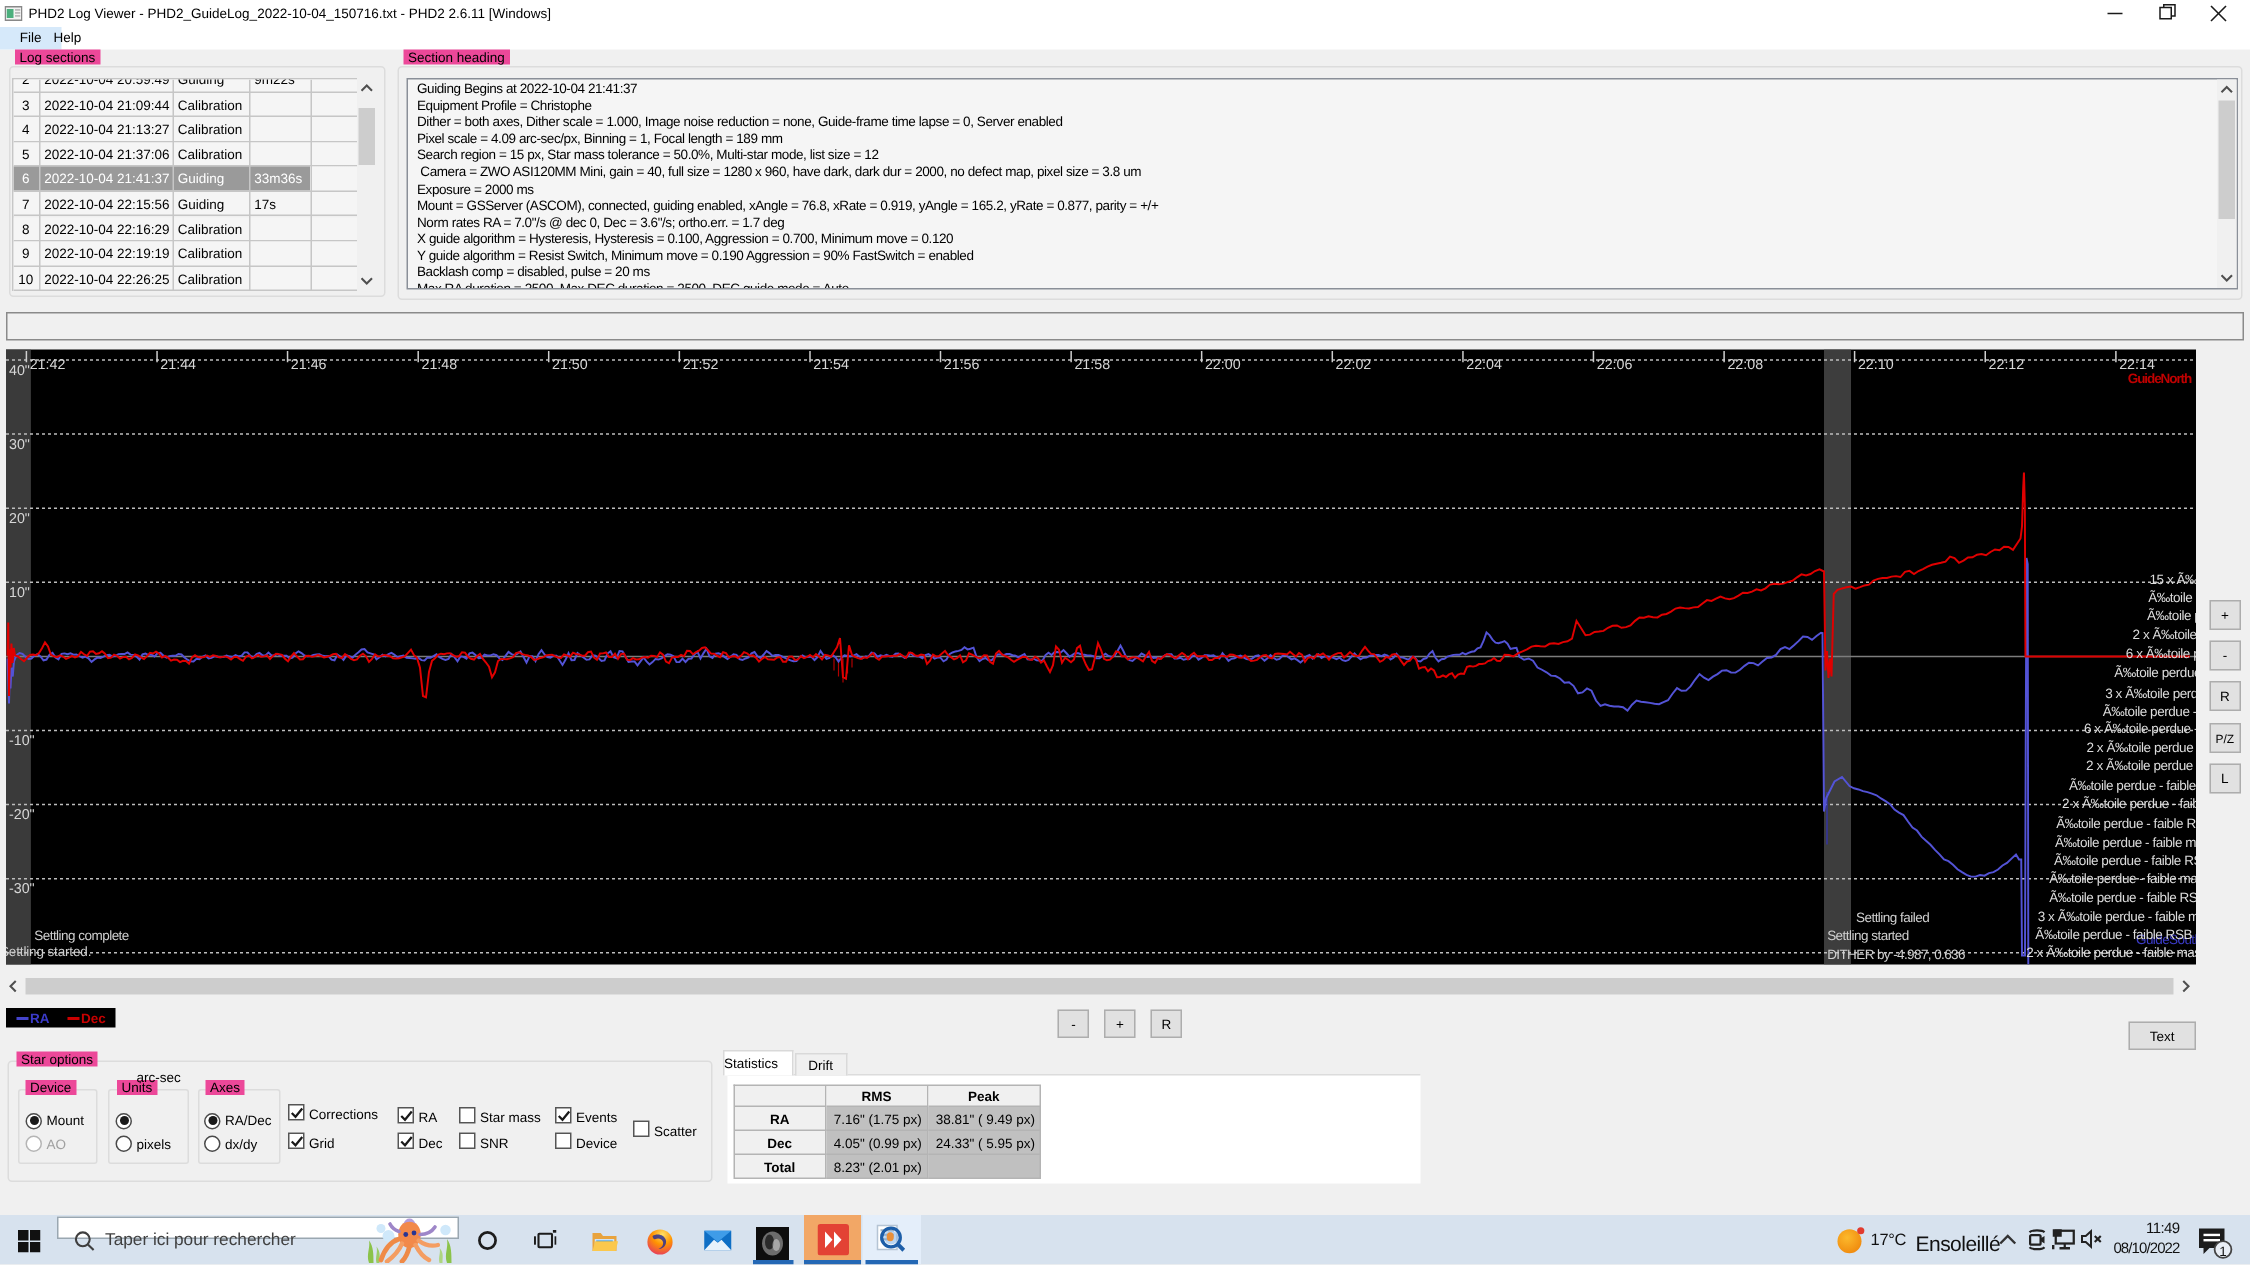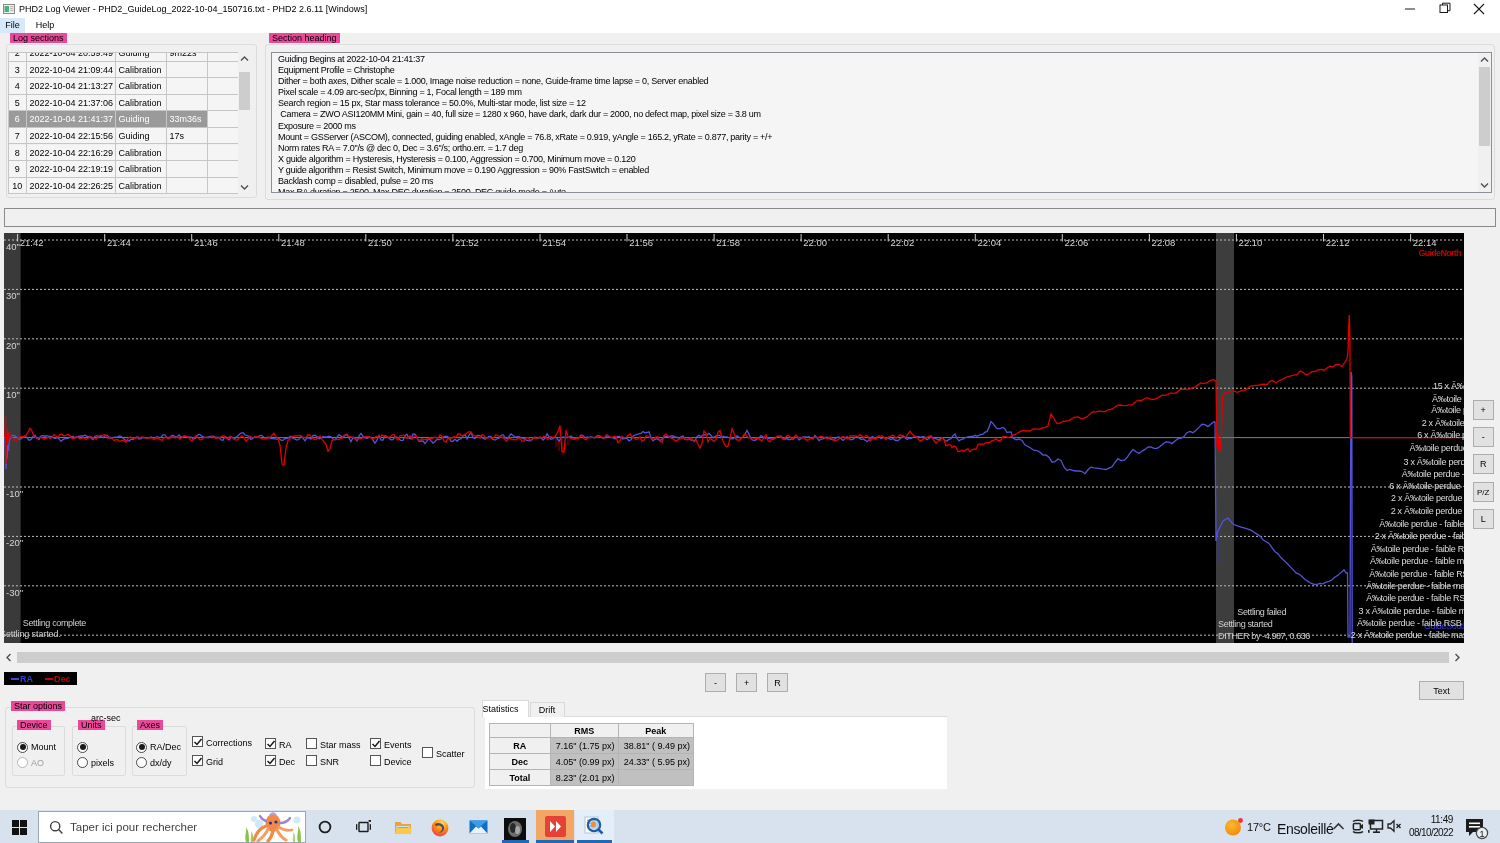--- a/index.html
+++ b/index.html
@@ -27,21 +27,21 @@
   <div class="abs" style="left:19px;top:0;height:18px;line-height:18px;font-size:9px">PHD2 Log Viewer - PHD2_GuideLog_2022-10-04_150716.txt - PHD2 2.6.11 [Windows]</div>
   <svg class="abs" style="left:1398px;top:0" width="102" height="18" viewBox="0 0 102 18">
     <line x1="7" y1="9" x2="17" y2="9" stroke="#1a1a1a" stroke-width="1"></line>
     <rect x="42" y="5" width="7.5" height="7.5" fill="none" stroke="#1a1a1a"></rect>
     <path d="M44.5 5 v-1.8 h7.5 v7.5 h-2" fill="none" stroke="#1a1a1a"></path>
     <line x1="76" y1="4" x2="86" y2="14" stroke="#1a1a1a" stroke-width="1.1"></line>
     <line x1="86" y1="4" x2="76" y2="14" stroke="#1a1a1a" stroke-width="1.1"></line>
   </svg>
 </div>
 <div class="abs" style="left:0;top:18px;width:1500px;height:15px;background:#fff">
-  <div class="abs" style="left:0;top:0;width:25px;height:15px;background:#d6e9fa;text-align:center;line-height:15px;font-size:9px">File</div>
+  <div class="abs" style="left:0;top:0;width:41px;height:15px;background:#d6e9fa;text-align:center;line-height:15px;font-size:9px">File</div>
   <div class="abs" style="left:30px;top:0;width:30px;height:15px;text-align:center;line-height:15px;font-size:9px">Help</div>
 </div>
 
 <div class="gbox" style="left:6px;top:44px;width:251px;height:154px"></div>
 <div class="glab" style="left:10px;top:33px">Log sections</div>
 <div class="abs" style="left:8px;top:52px;width:230px;height:142px;overflow:hidden;border-top:1px solid #c6c6c6;border-left:1px solid #c6c6c6">
 <div style="position:absolute;left:0;top:-8.1px;width:230px;height:16.6px;background:#f5f5f5;color:#000;border-bottom:1px solid #c6c6c6;font-size:9px;line-height:16.6px;white-space:nowrap">
 <span style="position:absolute;left:0;width:16.5px;text-align:center">2</span>
 <span style="position:absolute;left:20.5px">2022-10-04 20:59:49</span>
 <span style="position:absolute;left:109.5px">Guiding</span>
@@ -310,21 +310,21 @@
     <div style="position:absolute;left:61px;top:46.39999999999998px;width:68px;height:16px;background:#c0c0c0;border-right:1px solid #b4b4b4;border-bottom:1px solid #b4b4b4;font-weight:normal;text-align:left;padding-left:5px;font-size:9px;line-height:16px;white-space:nowrap;box-sizing:border-box">8.23" (2.01 px)</div>
     <div style="position:absolute;left:129px;top:46.39999999999998px;width:75px;height:16px;background:#c0c0c0;border-right:1px solid #b4b4b4;border-bottom:1px solid #b4b4b4;font-weight:normal;text-align:left;padding-left:5px;font-size:9px;line-height:16px;white-space:nowrap;box-sizing:border-box"></div>
   </div>
 <div class="abs" style="left:0;top:810px;width:1500px;height:33px;background:#d7e2ee"></div>
 <svg class="abs" style="left:12px;top:820px" width="15" height="15" viewBox="0 0 15 15">
 <rect x="0" y="0" width="7" height="7" fill="#111"></rect>
     <rect x="8" y="0" width="7" height="7" fill="#111"></rect>
 <rect x="0" y="8" width="7" height="7" fill="#111"></rect>
     <rect x="8" y="8" width="7" height="7" fill="#111"></rect>
   </svg>
-<div class="abs" style="left:38px;top:811px;width:268px;height:32px;background:#fff;border:1px solid #9aa7b1">
+<div class="abs" style="left:38px;top:811px;width:268px;height:15px;background:#fff;border:1px solid #9aa7b1">
 <svg class="abs" style="left:10px;top:8px" width="15" height="15" viewBox="0 0 15 15">
       <circle cx="6.2" cy="6.2" r="4.6" fill="none" stroke="#3f3f3f" stroke-width="1.4"></circle>
       <line x1="9.6" y1="9.6" x2="13.4" y2="13.4" stroke="#3f3f3f" stroke-width="1.4"></line>
     </svg>
 <div class="abs" style="left:31px;top:9px;font-size:11.5px;color:#414141">Taper ici pour rechercher</div>
 <svg class="abs" style="right:1px;top:0" width="62" height="30" viewBox="0 0 62 30">
 <path d="M4 30 C2 24 5 20 4 15 C7 19 7 24 7 30 Z" fill="#8bc34a"></path>
 <path d="M9 30 C8 26 10 23 9 19 C12 23 11 26 11 30 Z" fill="#9ccc65"></path>
 <path d="M56 30 C54 24 57 20 56 14 C59 18 59 24 59 30 Z" fill="#8bc34a"></path>
 <path d="M51 30 C50 26 52 23 51 20 C54 23 53 26 53 30 Z" fill="#aed581"></path>

